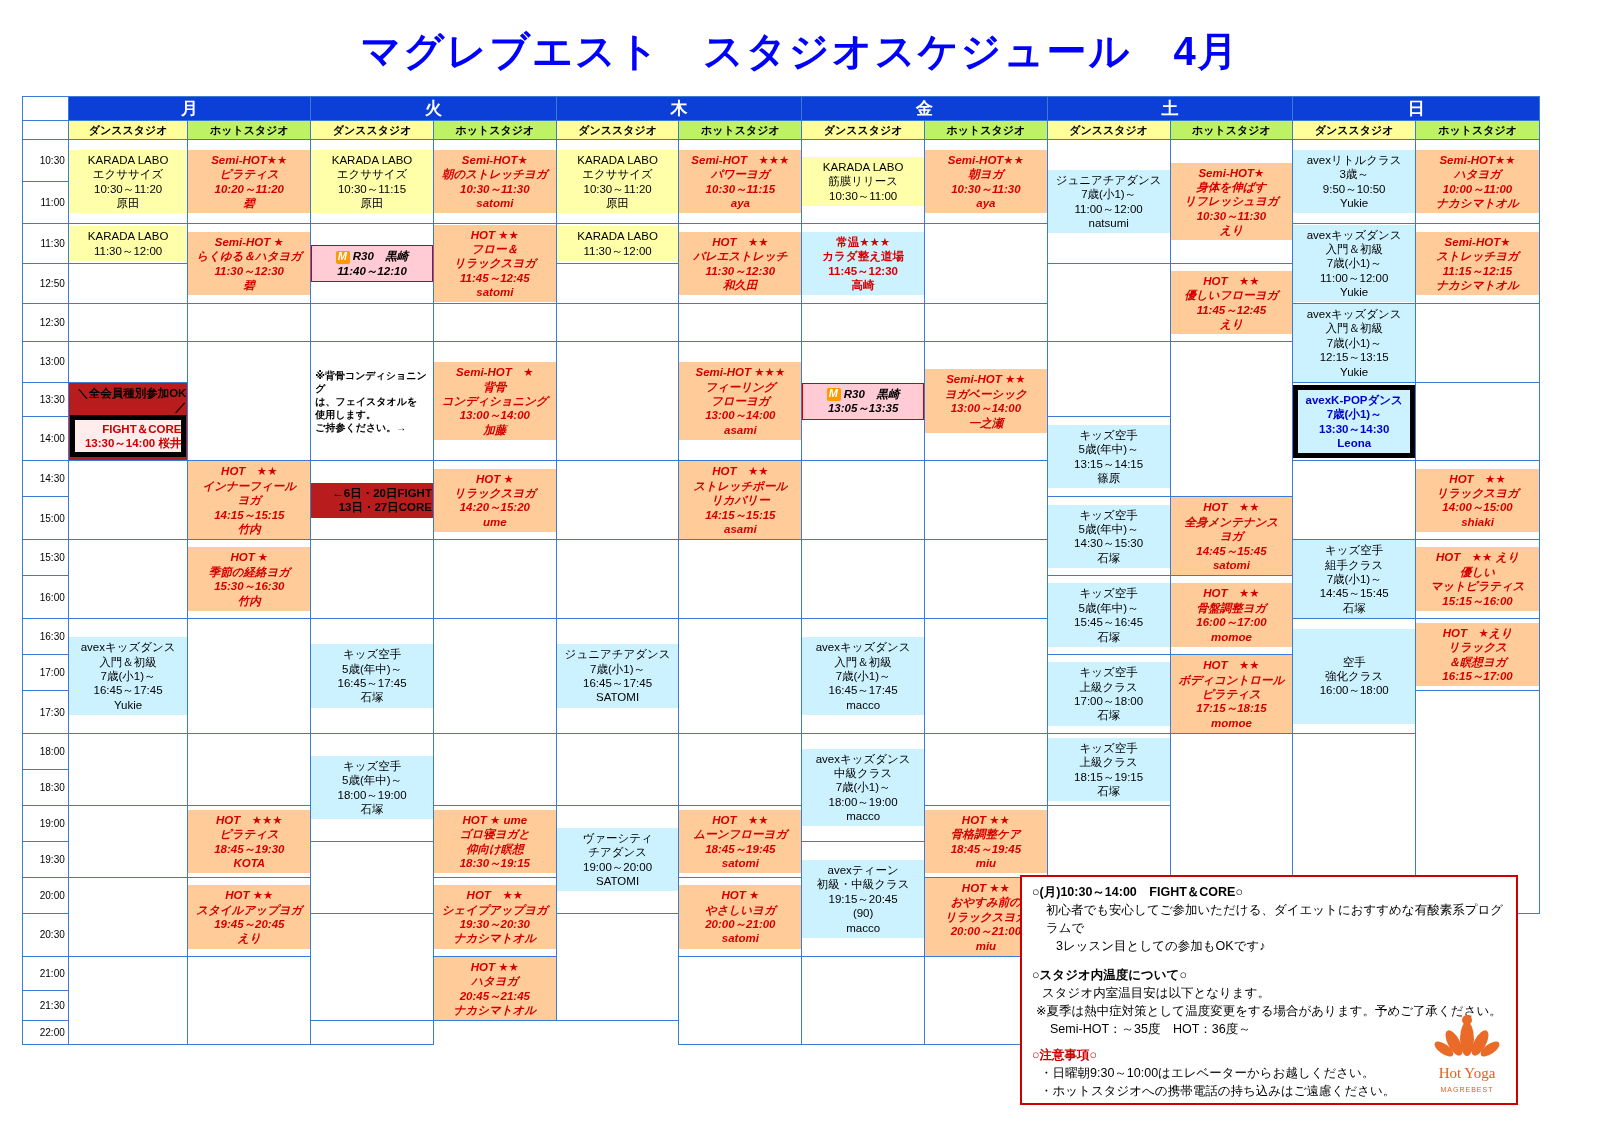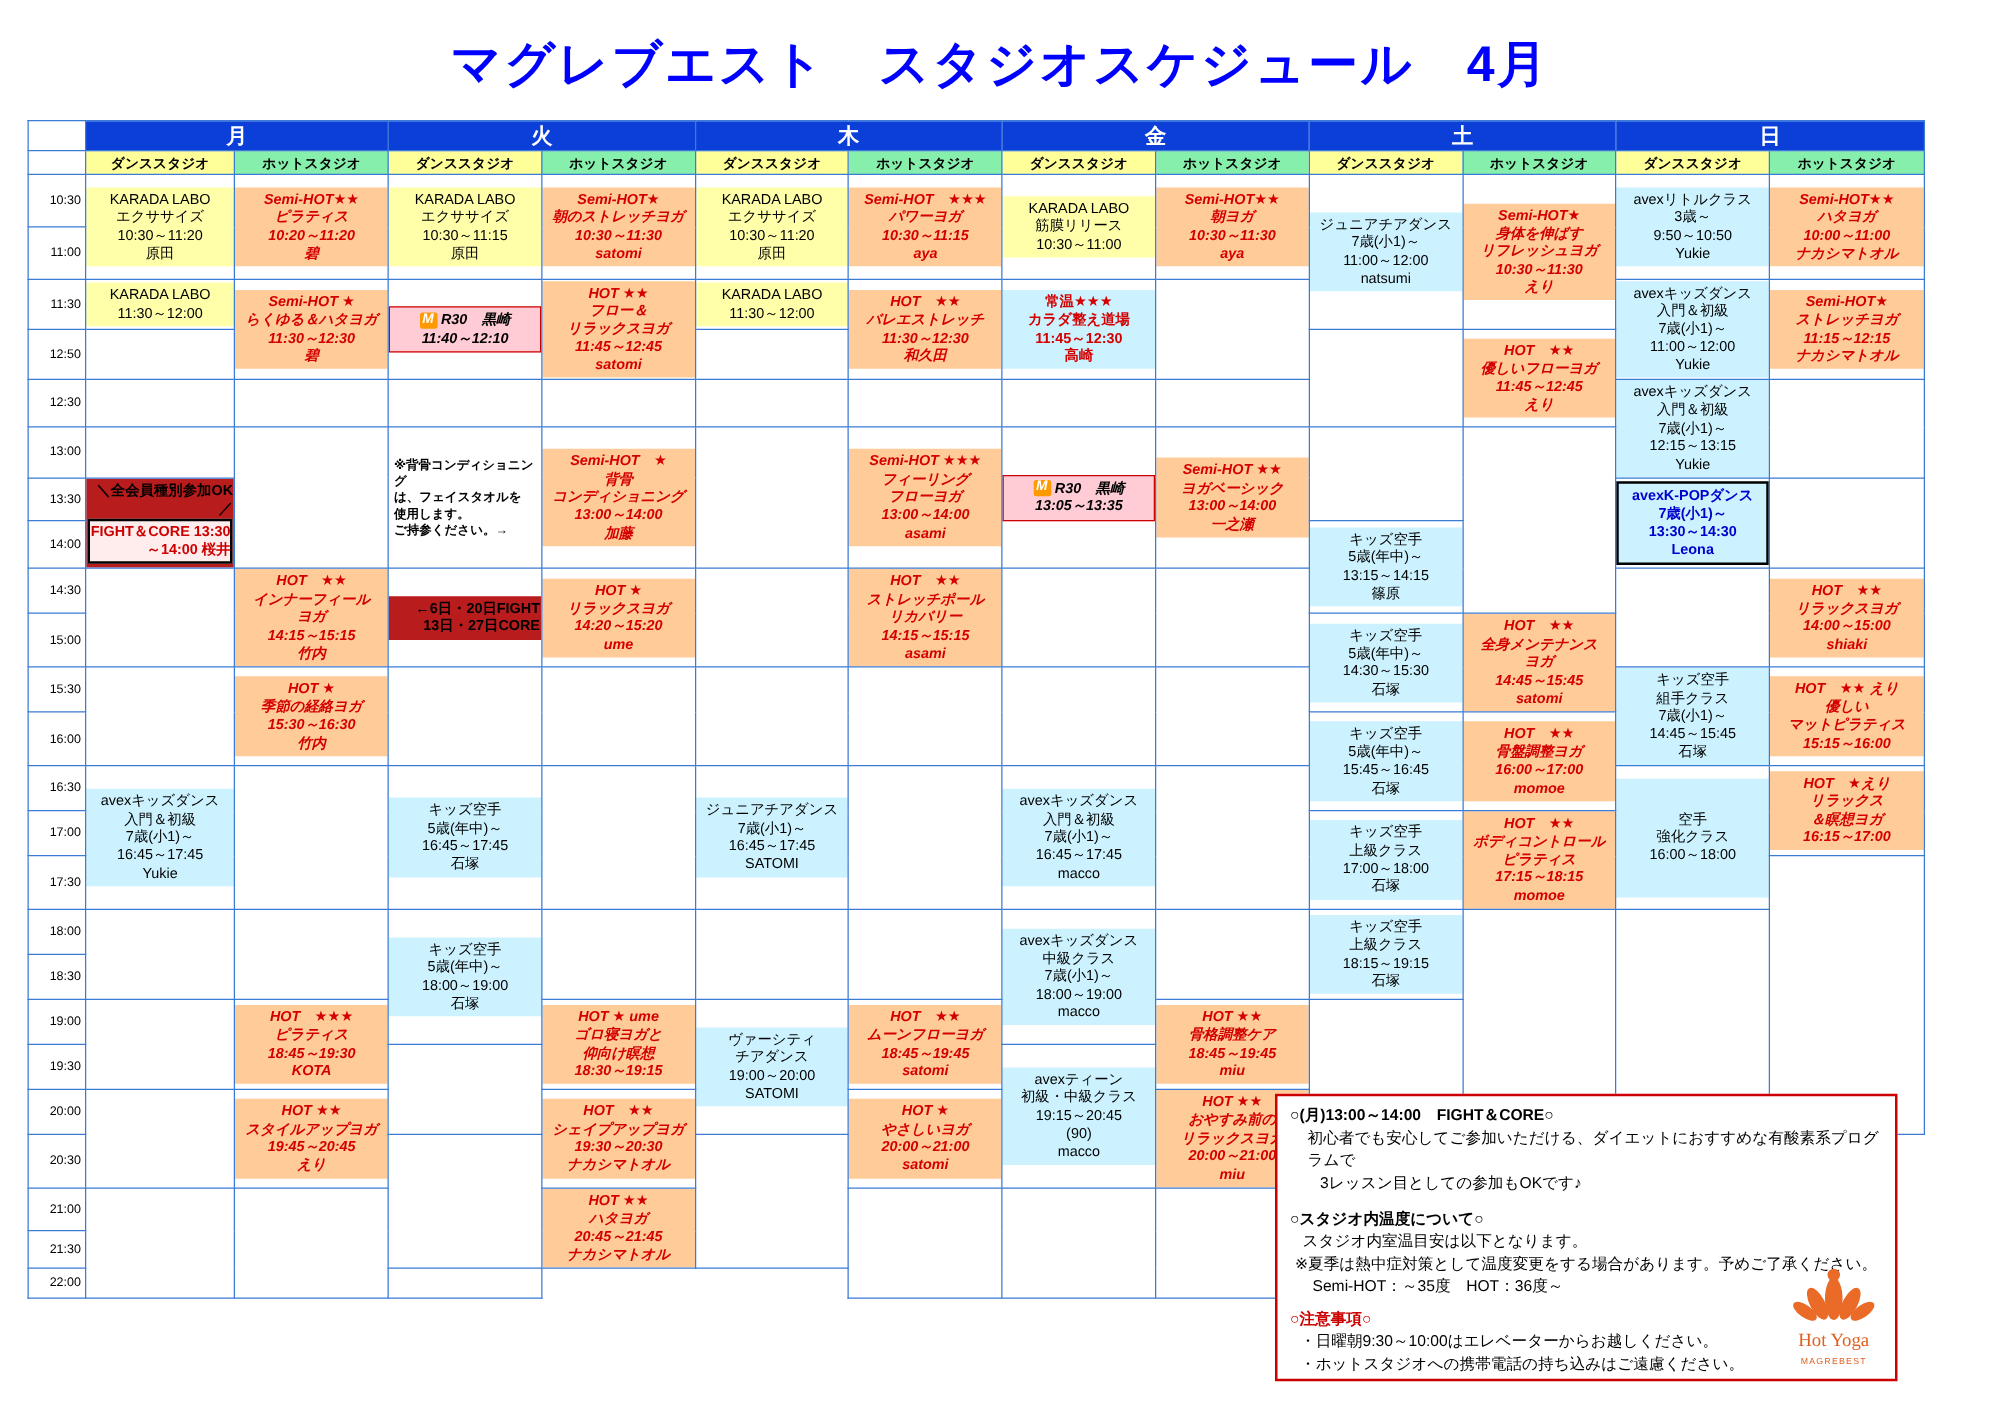--- a/index.html
+++ b/index.html
@@ -10,39 +10,39 @@
 
   .grid{position:absolute;top:96px;left:22px;width:1518px;}
 
   table{border-collapse:collapse;table-layout:fixed;width:1518px;}
   td,th{border:1px solid #3a7bd5;padding:0;vertical-align:middle;}
 
   .daycol{background:#0b3fd8;color:#fff;font-weight:bold;font-size:17px;text-align:center;height:20px;}
   .timecol{width:44px;background:#ffffff;}
   .studio{font-size:11px;text-align:center;height:18px;font-weight:bold;}
   .st-dance{background:#ffff99;}
-  .st-hot{background:#86efac;}
+  .st-hot{background:#bef264;}
 
   .tl{font-size:10px;color:#000;text-align:right;padding-right:3px;}
 
   .cell{font-size:11.5px;line-height:1.22;text-align:center;color:#000;}
   .cell .ln{display:block;}
 
   
   .card{display:block;margin:0;padding:3px 1px;font-size:11.5px;line-height:1.25;}
   .c-yellow{background:#ffffaa;}
   .c-orange{background:#ffcc99;font-style:italic;}
   .c-cyan{background:#ccf2ff;}
   .c-white{background:#b91c1c;text-align:right;}
   .bold{font-weight:bold;}
   .red{color:#d40000;}
   .blue{color:#0000cc;}
 
   .r30{background:#ffccd5;border:1px solid #cc0000;font-weight:bold;font-style:italic;}
-  .boxed-red{border:2px solid #000000;}
+  .boxed-red{border:5px solid #000000;}
 
   .note{position:absolute;border:2px solid #cc0000;background:#ffffff;font-size:12.5px;line-height:1.45;color:#000;padding:6px 10px;}
   .note .hd{color:#000;font-weight:bold;}
   .note .redline{color:#cc0000;}
 
   .lotus{position:absolute;right:14px;bottom:8px;text-align:center;}
   .lotus svg{display:block;}
   .lotus .lt{font-family:"Liberation Serif",serif;color:#e06020;font-size:15px;margin-top:-2px;}
   .lotus .lt2{font-size:7px;color:#e06020;letter-spacing:1px;}
 
@@ -649,21 +649,21 @@
       <tr style="height:24px">
         <td class="tl">22:00</td>
         <td class="cell"></td>
       </tr>
 
     </tbody>
       </table>
   </div>
 
   <div class="note" style="left:1020px; top:875px; width:498px; height:230px; box-sizing:border-box;">
-    <div class="hd">○(月)13:00～14:00　FIGHT＆CORE○</div>
+    <div class="hd">○(月)10:30～14:00　FIGHT＆CORE○</div>
     <div style="padding-left:14px">初心者でも安心してご参加いただける、ダイエットにおすすめな有酸素系プログラムで</div>
     <div style="padding-left:24px">3レッスン目としての参加もOKです♪</div>
     <div style="height:10px"></div>
     <div class="hd">○スタジオ内温度について○</div>
     <div style="padding-left:10px">スタジオ内室温目安は以下となります。</div>
     <div style="padding-left:4px">※夏季は熱中症対策として温度変更をする場合があります。予めご了承ください。</div>
     <div style="padding-left:18px">Semi-HOT：～35度　HOT：36度～</div>
     <div style="height:8px"></div>
     <div class="hd redline">○注意事項○</div>
     <div style="padding-left:8px">・日曜朝9:30～10:00はエレベーターからお越しください。</div>

